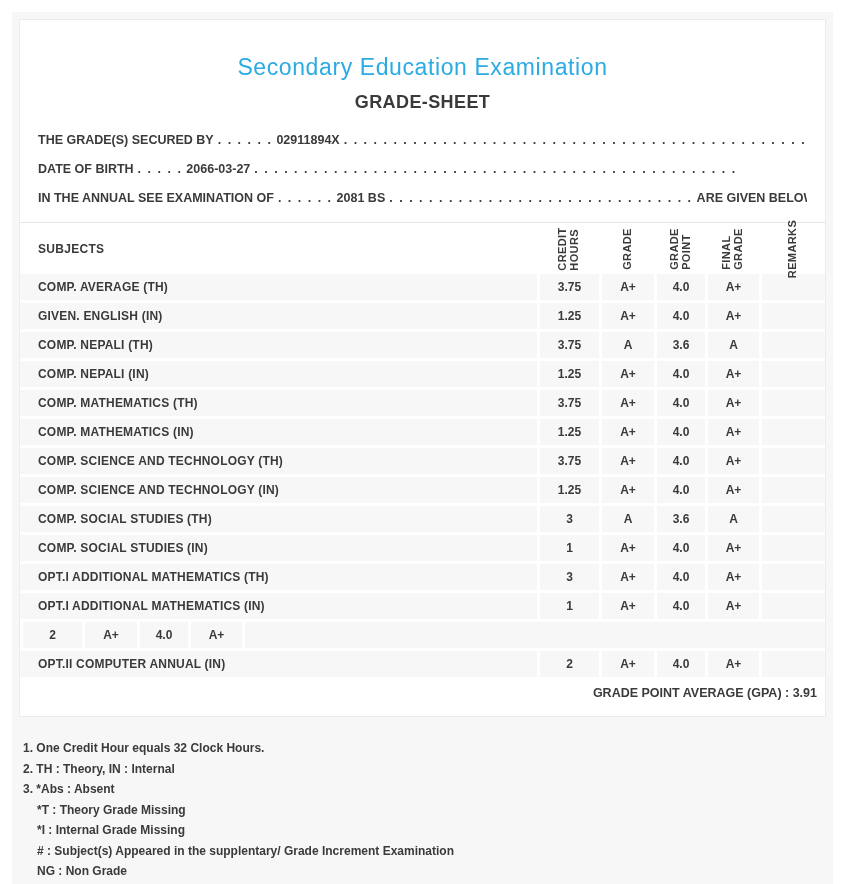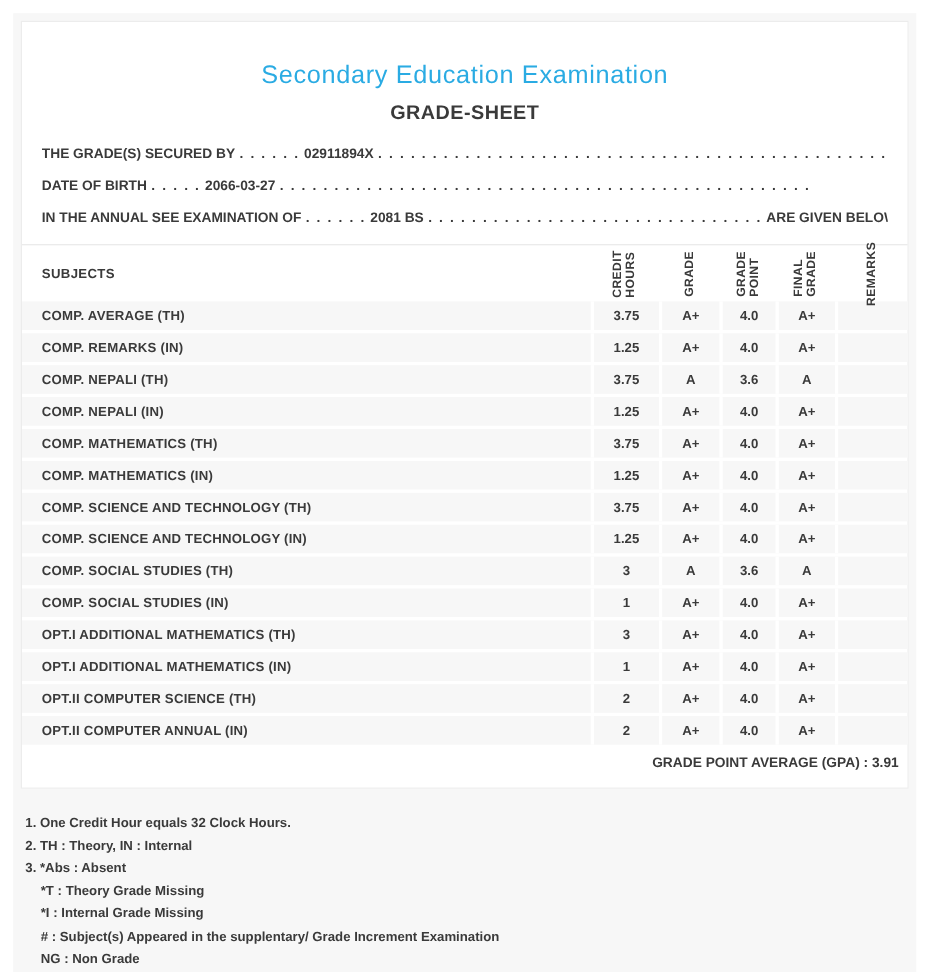--- a/index.html
+++ b/index.html
@@ -167,21 +167,21 @@
   <div class="trow">
     <div class="cell-subject">COMP. AVERAGE (TH)</div>
     <div class="cell-num col-credit">3.75</div>
     <div class="cell-num col-grade">A+</div>
     <div class="cell-num col-gpoint">4.0</div>
     <div class="cell-num col-fgrade">A+</div>
     <div class="cell-num col-remarks"></div>
   </div>
 
   <div class="trow">
-    <div class="cell-subject">COMP. REMARKS (IN)</div>
+    <div class="cell-subject">GIVEN. ENGLISH (IN)</div>
     <div class="cell-num col-credit">1.25</div>
     <div class="cell-num col-grade">A+</div>
     <div class="cell-num col-gpoint">4.0</div>
     <div class="cell-num col-fgrade">A+</div>
     <div class="cell-num col-remarks"></div>
   </div>
 
   <div class="trow">
     <div class="cell-subject">COMP. NEPALI (TH)</div>
     <div class="cell-num col-credit">3.75</div>
@@ -266,21 +266,20 @@
   <div class="trow">
     <div class="cell-subject">OPT.I ADDITIONAL MATHEMATICS (IN)</div>
     <div class="cell-num col-credit">1</div>
     <div class="cell-num col-grade">A+</div>
     <div class="cell-num col-gpoint">4.0</div>
     <div class="cell-num col-fgrade">A+</div>
     <div class="cell-num col-remarks"></div>
   </div>
 
   <div class="trow">
-    <div class="cell-subject">OPT.II COMPUTER SCIENCE (TH)</div>
     <div class="cell-num col-credit">2</div>
     <div class="cell-num col-grade">A+</div>
     <div class="cell-num col-gpoint">4.0</div>
     <div class="cell-num col-fgrade">A+</div>
     <div class="cell-num col-remarks"></div>
   </div>
 
   <div class="trow">
     <div class="cell-subject">OPT.II COMPUTER ANNUAL (IN)</div>
     <div class="cell-num col-credit">2</div>

